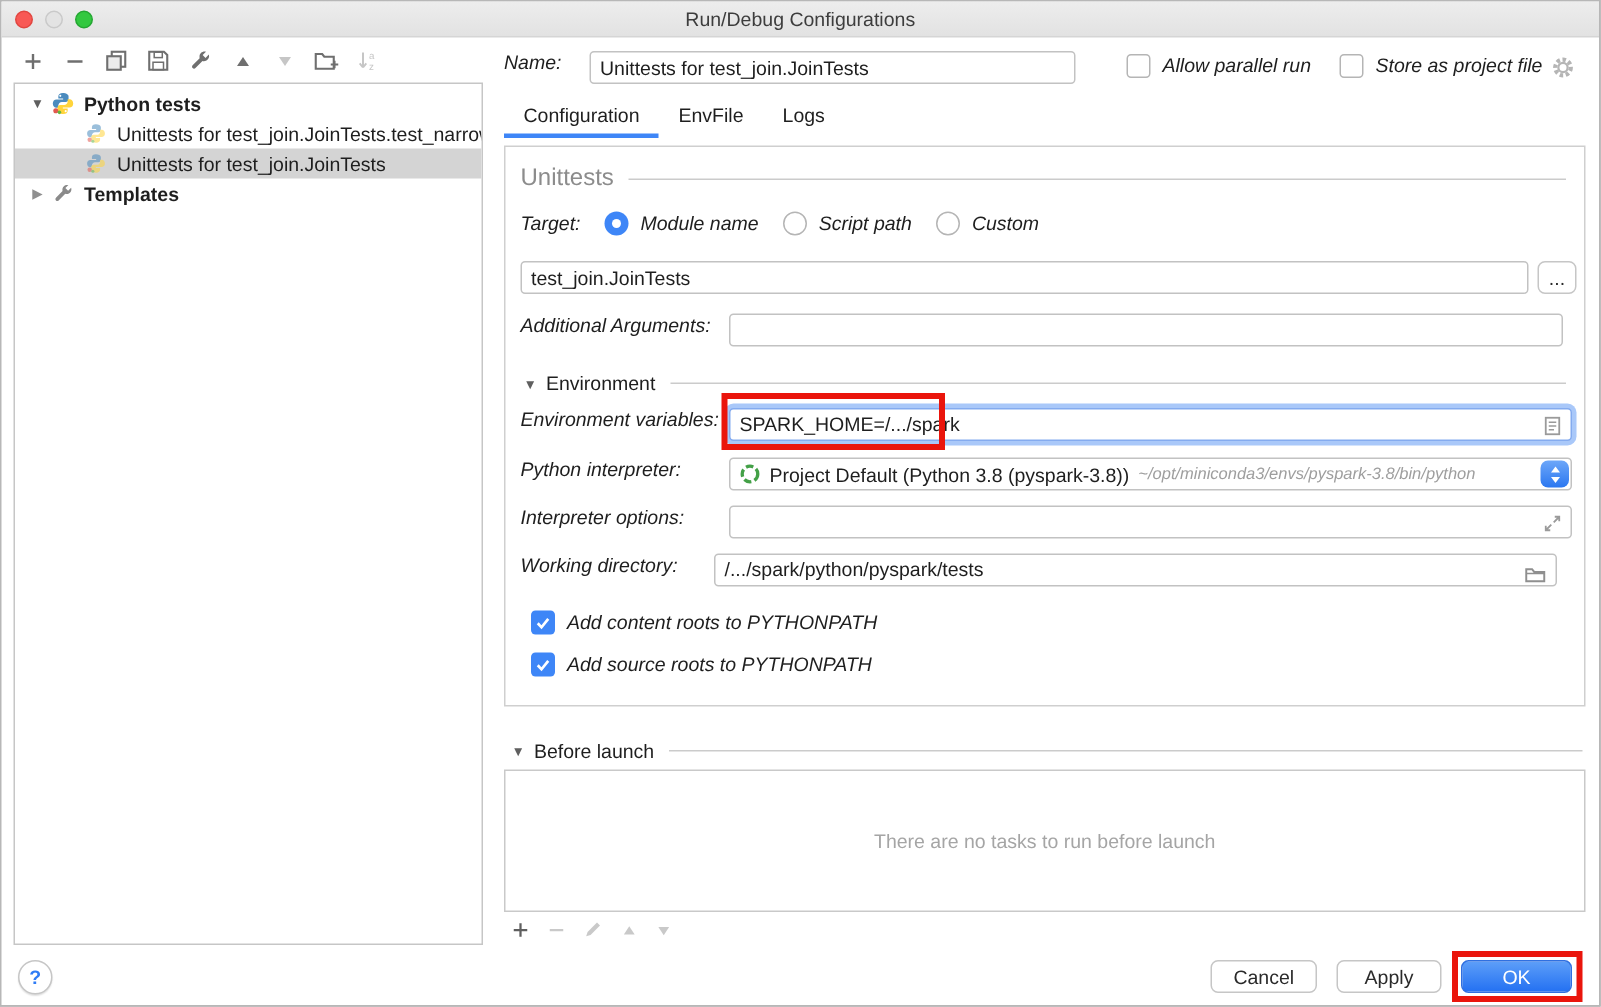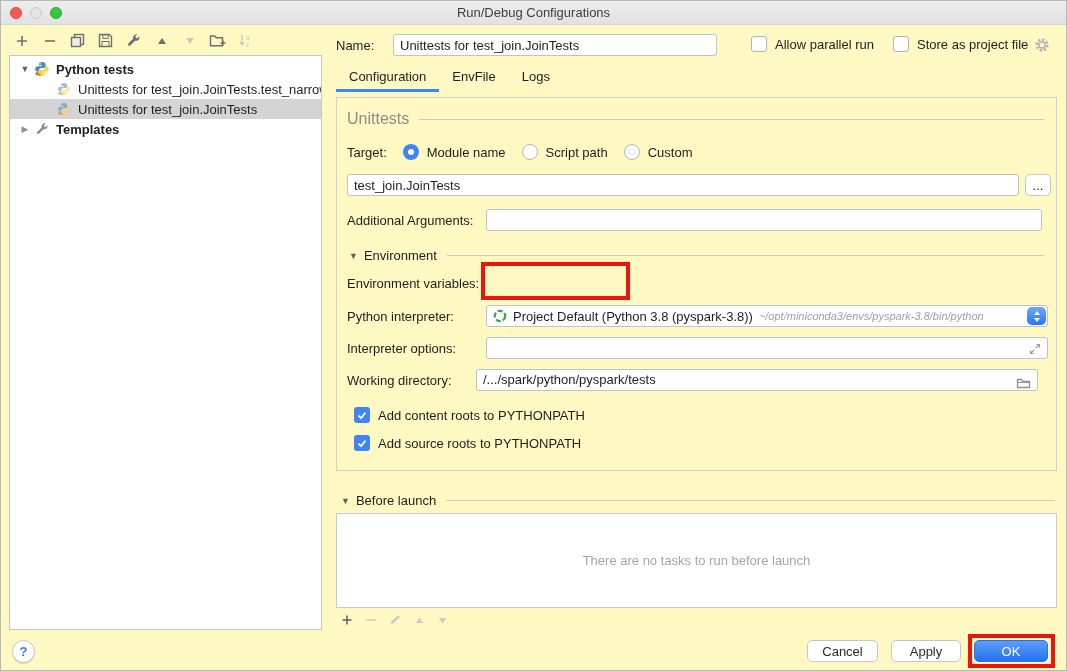--- a/index.html
+++ b/index.html
@@ -1,18 +1,18 @@
 <!DOCTYPE html>
 <html><head>
 <meta charset="utf-8">
 <style>
   * { box-sizing: border-box; margin: 0; padding: 0; }
   html,body { background:#8e8e8e; }
   .window {
-    position:relative; width:1067px; height:671px; background:#fef9c3;
+    position:relative; width:1067px; height:671px; background:#ffffff;
     font-family:"Liberation Sans","DejaVu Sans",sans-serif; font-size:13px; color:#1e1e1e;
     overflow:hidden; border:1px solid #b7b7b7;
   }
   
   .titlebar { position:absolute; top:0; left:0; right:0; height:24px;
     background:linear-gradient(#ededed,#e2e2e2); border-bottom:1px solid #d5d5d5; }
   .traffic { position:absolute; left:9px; top:6px; display:flex; gap:8px; }
   .tl { width:12px; height:12px; border-radius:50%; display:inline-block; }
   .tl.red { background:#f85955; border:1px solid #e14640; }
   .tl.dim { background:#e3e3e3; border:1px solid #c9c9c9; }
@@ -28,21 +28,21 @@
   .trow.selected { background:#d4d4d4; }
   .tarrow { width:14px; text-align:center; font-size:9px; color:#5f5f5f; margin-left:8px; flex:none;}
   .tarrow.light { color:#8f8f8f; }
   .ticon { width:16px; height:16px; margin:0 6px 0 2px; flex:none; display:flex; align-items:center; justify-content:center;}
   .ticon.faded { opacity:.55; }
   .tlabel { color:#1e1e1e; }
   .tlabel.bold { font-weight:bold; }
   .indent { width:44px; flex:none; }
   
   .abs { position:absolute; }
-  .row { position:absolute; display:flex; align-items:center; }
+  .row { position:absolute; display:flex; align-items:flex-start;font-style:italic; }
   .field { background:#fff; border:1px solid #c2c2c2; border-radius:3px; height:22px;
     font:13px "Liberation Sans","DejaVu Sans",sans-serif; padding:0 6px; color:#1e1e1e; outline:none; }
   .field.focused { border-color:#84abef; box-shadow:0 0 0 3px rgba(111,164,245,.6); }
   .combo { background:#fff; border:1px solid #c2c2c2; border-radius:3px; height:22px;
     display:flex; align-items:center; padding:0 26px 0 6px; position:absolute; }
   .stepper { position:absolute; right:1px; top:1px; width:19px; height:18px; border-radius:5px;
     background:linear-gradient(#6da7f9,#2b77f0); display:flex; flex-direction:column;
     align-items:center; justify-content:center; gap:3px; }
   .chev-up { width:0; height:0; border-left:3.5px solid transparent; border-right:3.5px solid transparent; border-bottom:4px solid #fff; }
   .chev-dn { width:0; height:0; border-left:3.5px solid transparent; border-right:3.5px solid transparent; border-top:4px solid #fff; }
@@ -256,20 +256,28 @@
 
     <div class="ghead" style="left:12px; top:150px; right:12px;">
       <span class="sec-arrow">▼</span>
       <span class="sec-title">Environment</span>
       <span class="gline"></span>
     </div>
 
     <div class="row" style="left:10px; top:174px; height:22px;">
       <span>Environment variables:</span>
     </div>
+    <div class="field focused abs" style="left:149px; top:174px; width:562px; line-height:20px; position:absolute;">
+      <span>SPARK_HOME=/.../spark</span>
+      <span class="icon-right">
+        <svg width="12" height="14">
+            <rect x="1.5" y="1.5" width="9" height="11" fill="#fff" stroke="#9a9a9a" stroke-width="1.2"></rect>
+            <path d="M3.5 4.5h5M3.5 7h5M3.5 9.5h3.5" stroke="#9a9a9a" stroke-width="1"></path>
+          </svg></span>
+    </div>
 
     <div class="row" style="left:10px; top:207px; height:22px;">
       <span>Python interpreter:</span>
     </div>
     <div class="combo" style="left:149px; top:207px; width:562px;">
       <span style="margin-right:6px; display:flex;">
         <svg width="14" height="14">
             <circle cx="7" cy="7" r="5.2" fill="none" stroke="#43a047" stroke-width="2.2" stroke-dasharray="5 2.2"></circle>
           </svg>
         </span>

